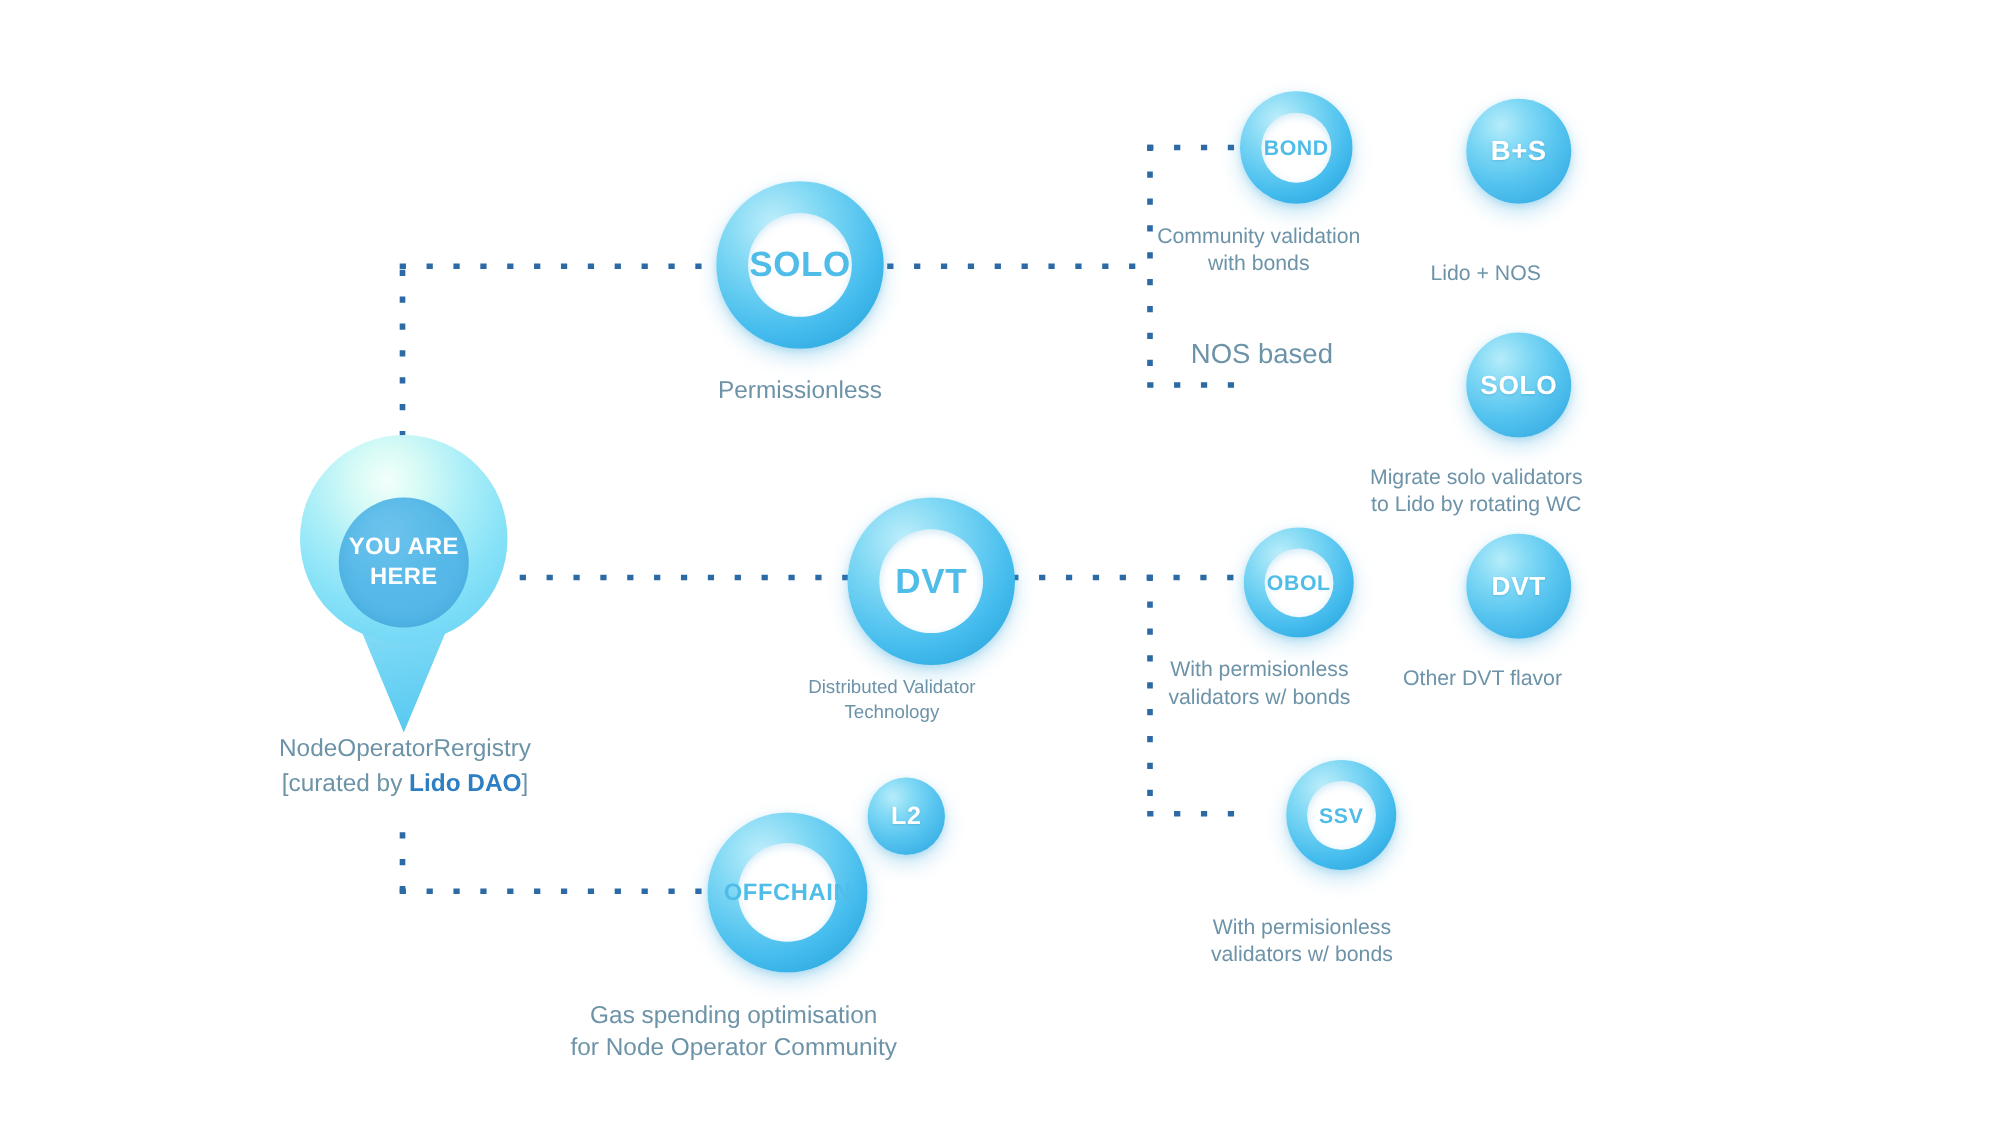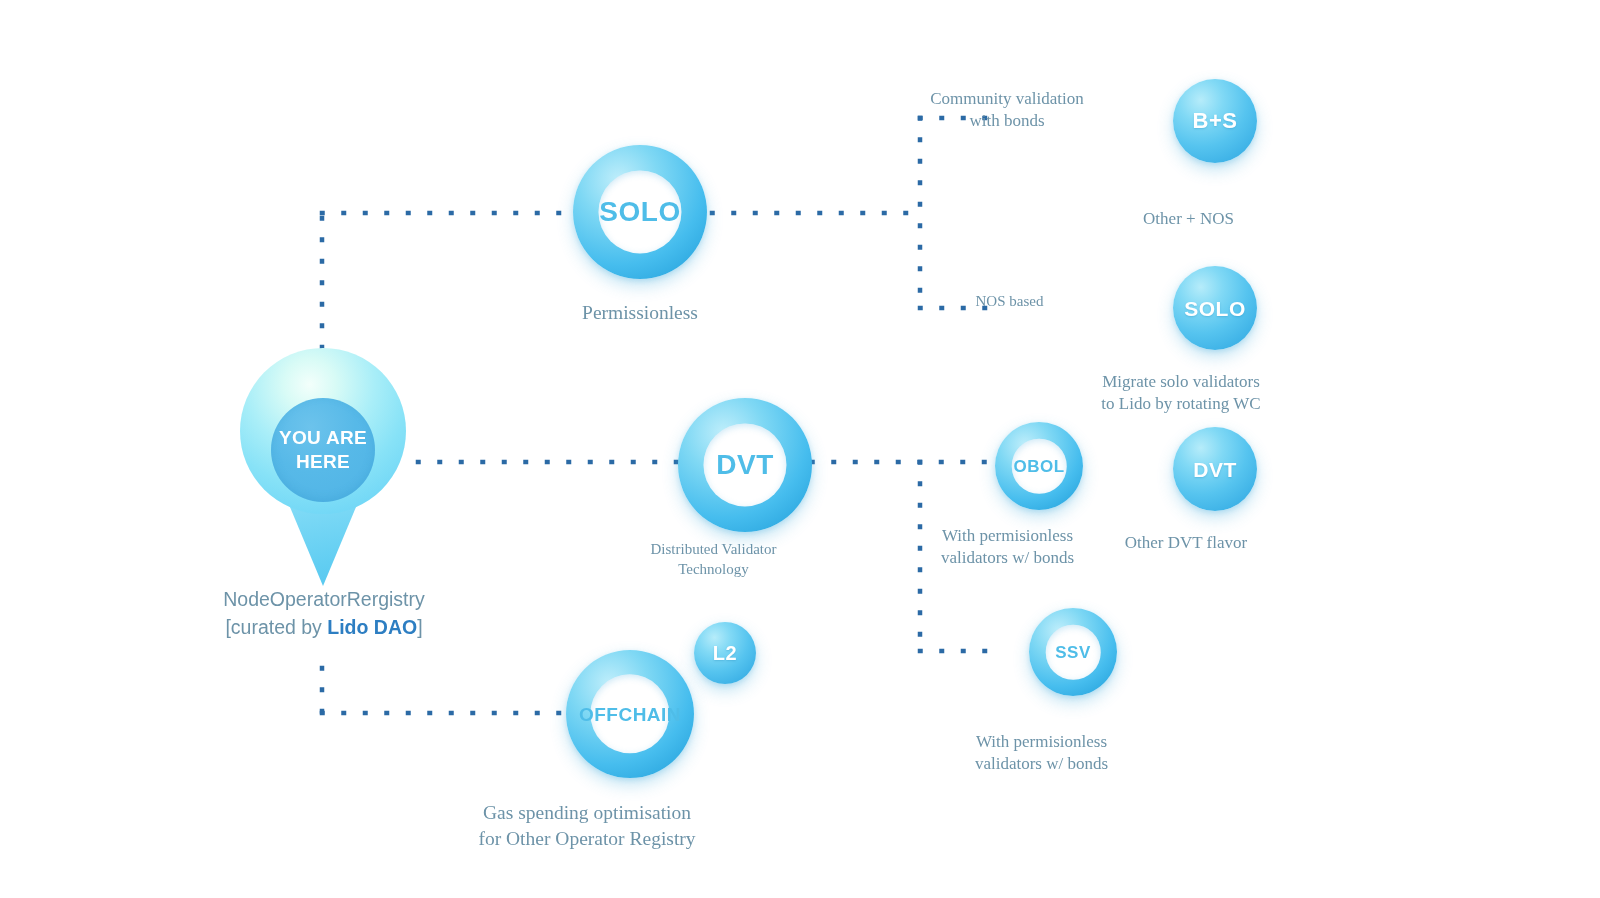--- a/index.html
+++ b/index.html
@@ -45,21 +45,21 @@
     display:flex;align-items:center;justify-content:center;
   }
   .sphere .cap{
     position:relative;z-index:2;color:#ffffff;font-weight:bold;letter-spacing:.5px;
     text-align:center;line-height:1;text-shadow:0 1px 2px rgba(40,140,190,.35);
   }
 
   
   .caption{
     text-align:center;color:#6d93a8;font-weight:400;
-    line-height:1.32;white-space:pre-line;font-family:Liberation Serif, serif;
+    line-height:1.32;white-space:pre-line;
   }
 
   
   #pin-wrap{position:absolute;left:232px;top:348px;width:182px;height:240px;}
   #pin-shape{
     position:absolute;left:8px;top:0;width:166px;height:166px;border-radius:50%;
     background:
       radial-gradient(circle at 42% 22%, #f3fffb 0%, #d8fbf6 16%, #a9eef8 40%, #87e2f7 62%, #72d7f6 82%, #6ccff3 100%);
     filter:blur(.2px);
   }
@@ -130,33 +130,36 @@
   </div>
 
   <div class="node" style="left:568px;top:145px;width:144px;">
     <div class="ring" style="width:134px;height:134px;">
       <span class="cap" style="font-size:28px;">SOLO</span>
     </div>
     <div class="caption" style="font-size:19.5px;margin-top:21px;width:240px;">Permissionless</div>
   </div>
 
   <div class="node" style="left:992px;top:73px;width:90px;">
+    <div class="ring" style="width:90px;height:90px;">
+      <span class="cap" style="font-size:17px;">BOND</span>
+    </div>
     <div class="caption" style="font-size:17px;margin-top:15px;width:210px;margin-left:-60px;">Community validation
 with bonds</div>
   </div>
 
   <div class="node" style="left:1173px;top:79px;width:84px;gap:24px;">
     <div class="sphere" style="width:84px;height:84px;">
       <span class="cap" style="font-size:22px;">B+S</span>
     </div>
-    <div class="caption" style="font-size:17px;margin-top:21px;width:190px;margin-left:-53px;">Other + NOS</div>
+    <div class="caption" style="font-size:17px;margin-top:21px;width:190px;margin-left:-53px;">Lido + NOS</div>
   </div>
 
   <div class="node" style="left:992px;top:263px;width:90px;">
-    <div class="caption" style="font-size:15px;margin-top:29px;width:200px;margin-left:-55px;">NOS based</div>
+    <div class="caption" style="font-size:22px;margin-top:5px;width:200px;margin-left:-55px;">NOS based</div>
   </div>
 
   <div class="node" style="left:1173px;top:266px;width:84px;">
     <div class="sphere" style="width:84px;height:84px;">
       <span class="cap" style="font-size:21px;">SOLO</span>
     </div>
     <div class="caption" style="font-size:17px;margin-top:21px;width:220px;margin-left:-68px;">Migrate solo validators
 to Lido by rotating WC</div>
   </div>
 
@@ -189,20 +192,20 @@
     </div>
     <div class="caption" style="font-size:17px;margin-top:15px;width:215px;margin-left:-63px;">With permisionless
 validators w/ bonds</div>
   </div>
 
   <div class="node" style="left:566px;top:650px;width:128px;">
     <div class="ring" style="width:128px;height:128px;">
       <span class="cap" style="font-size:19px;">OFFCHAIN</span>
     </div>
     <div class="caption" style="font-size:19.5px;margin-top:22px;width:300px;margin-left:-86px;">Gas spending optimisation
-for Other Operator Registry</div>
+for Node Operator Community</div>
   </div>
 
   <div class="sphere" style="position:absolute;left:694px;top:622px;width:62px;height:62px;">
     <span class="cap" style="font-size:20px;">L2</span>
   </div>
 
 </div>
 
 </body></html>

